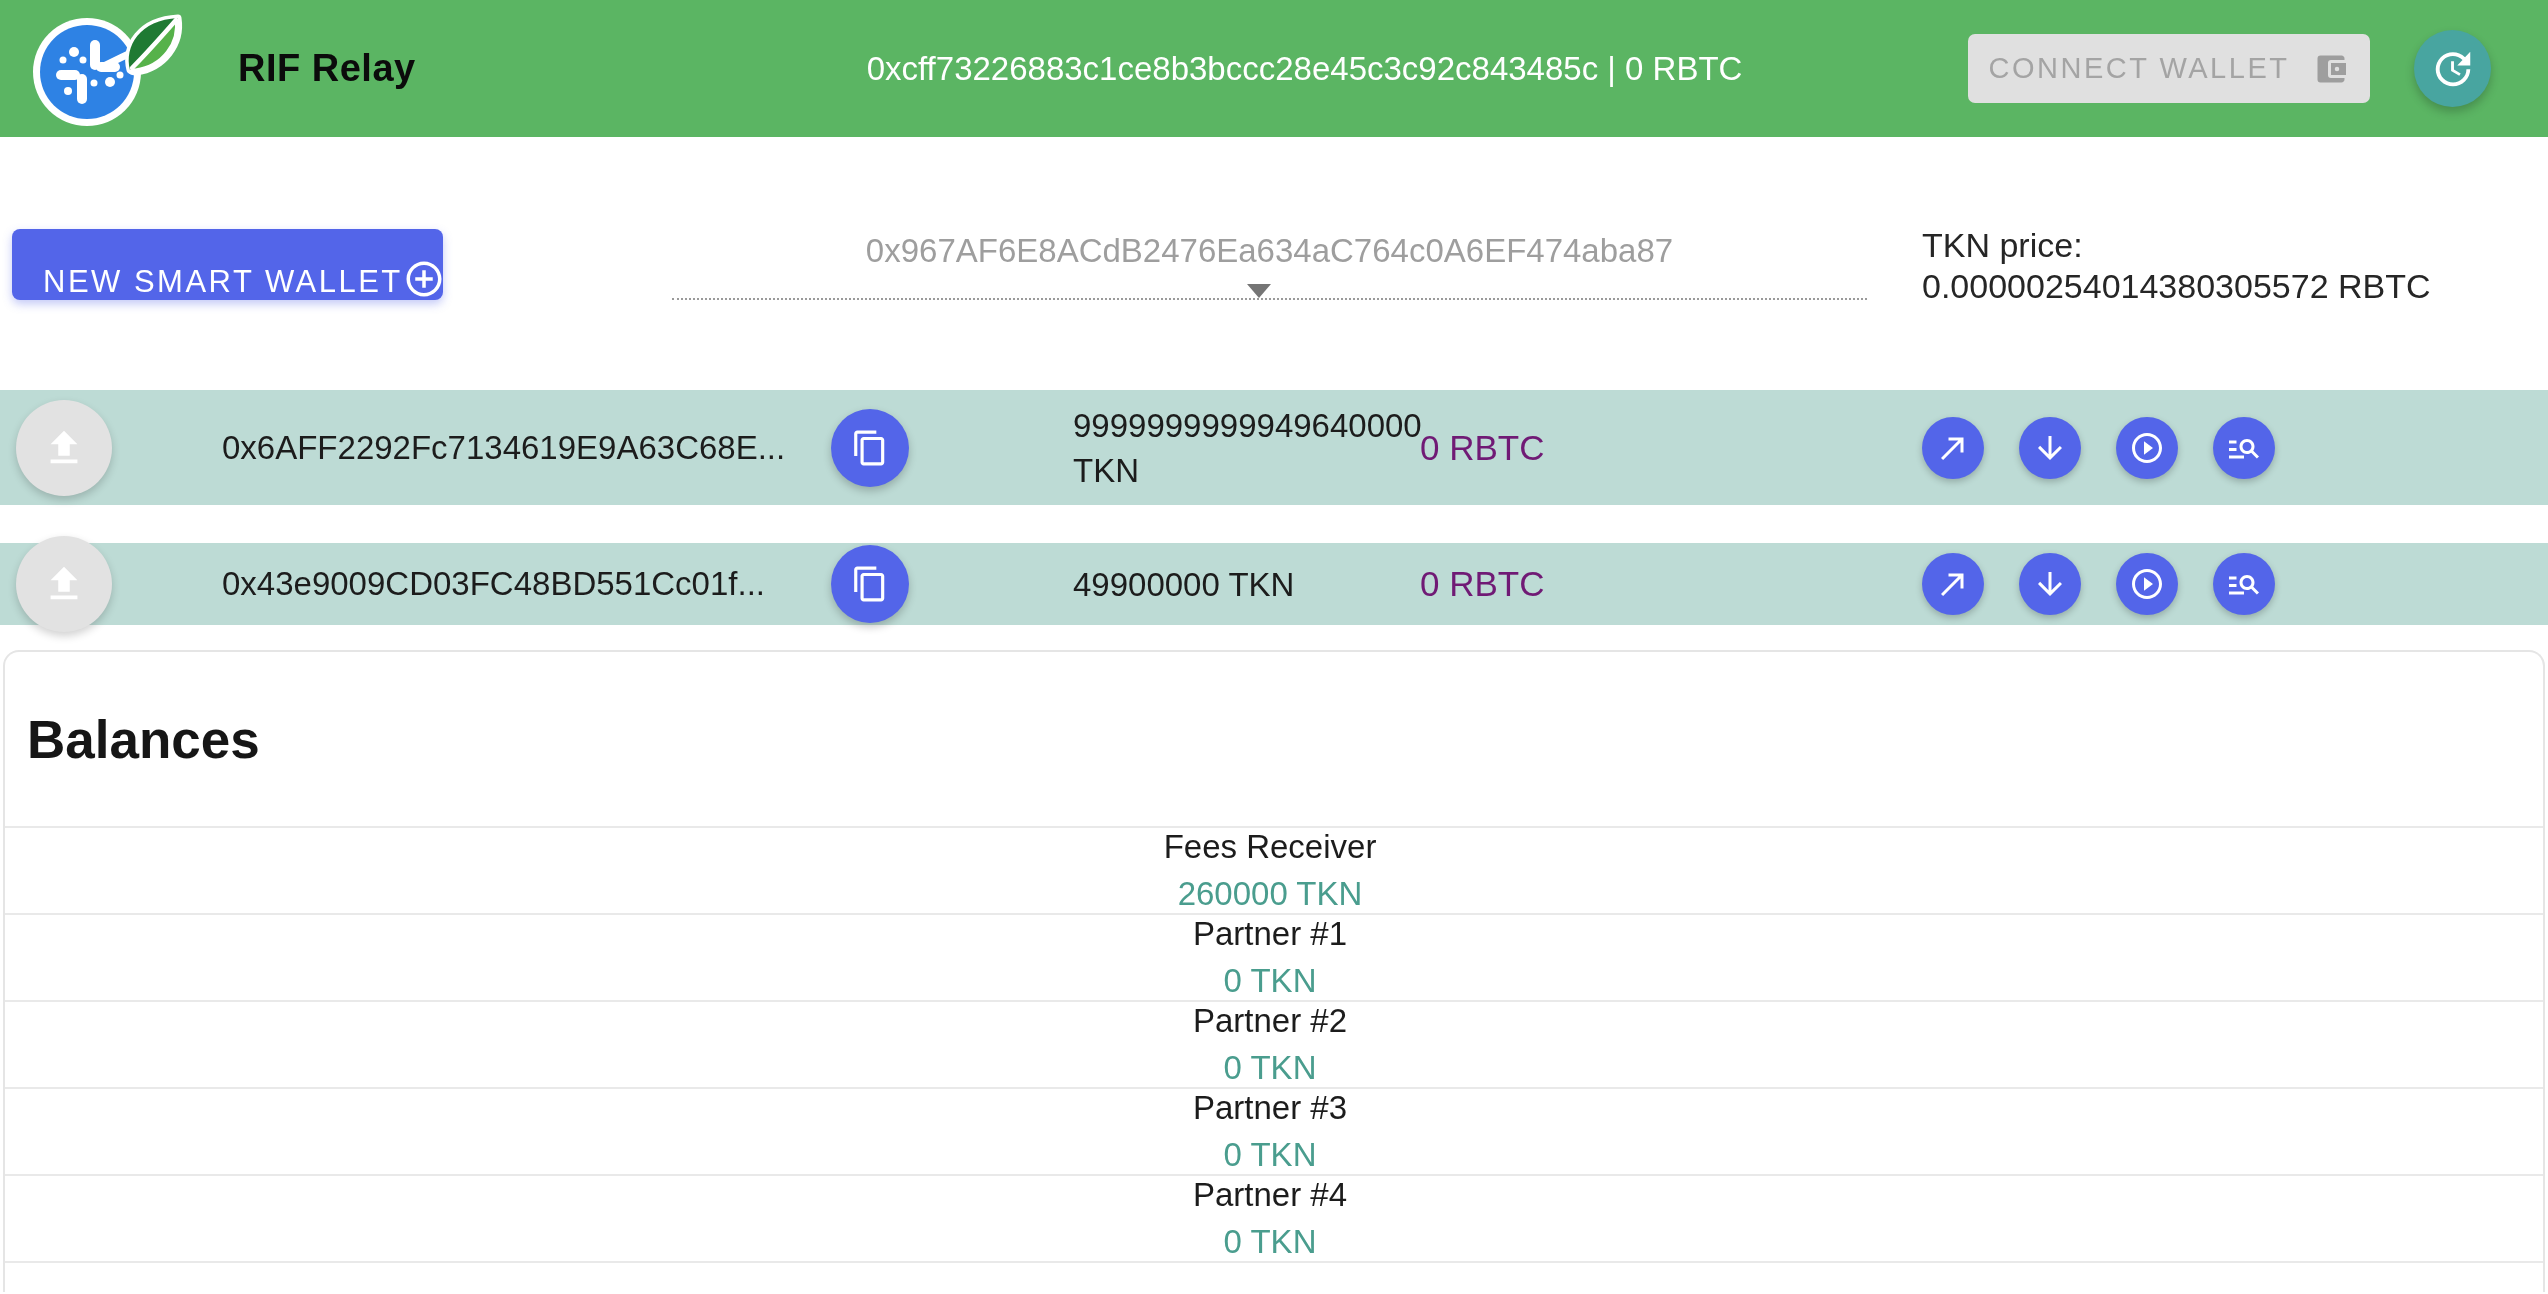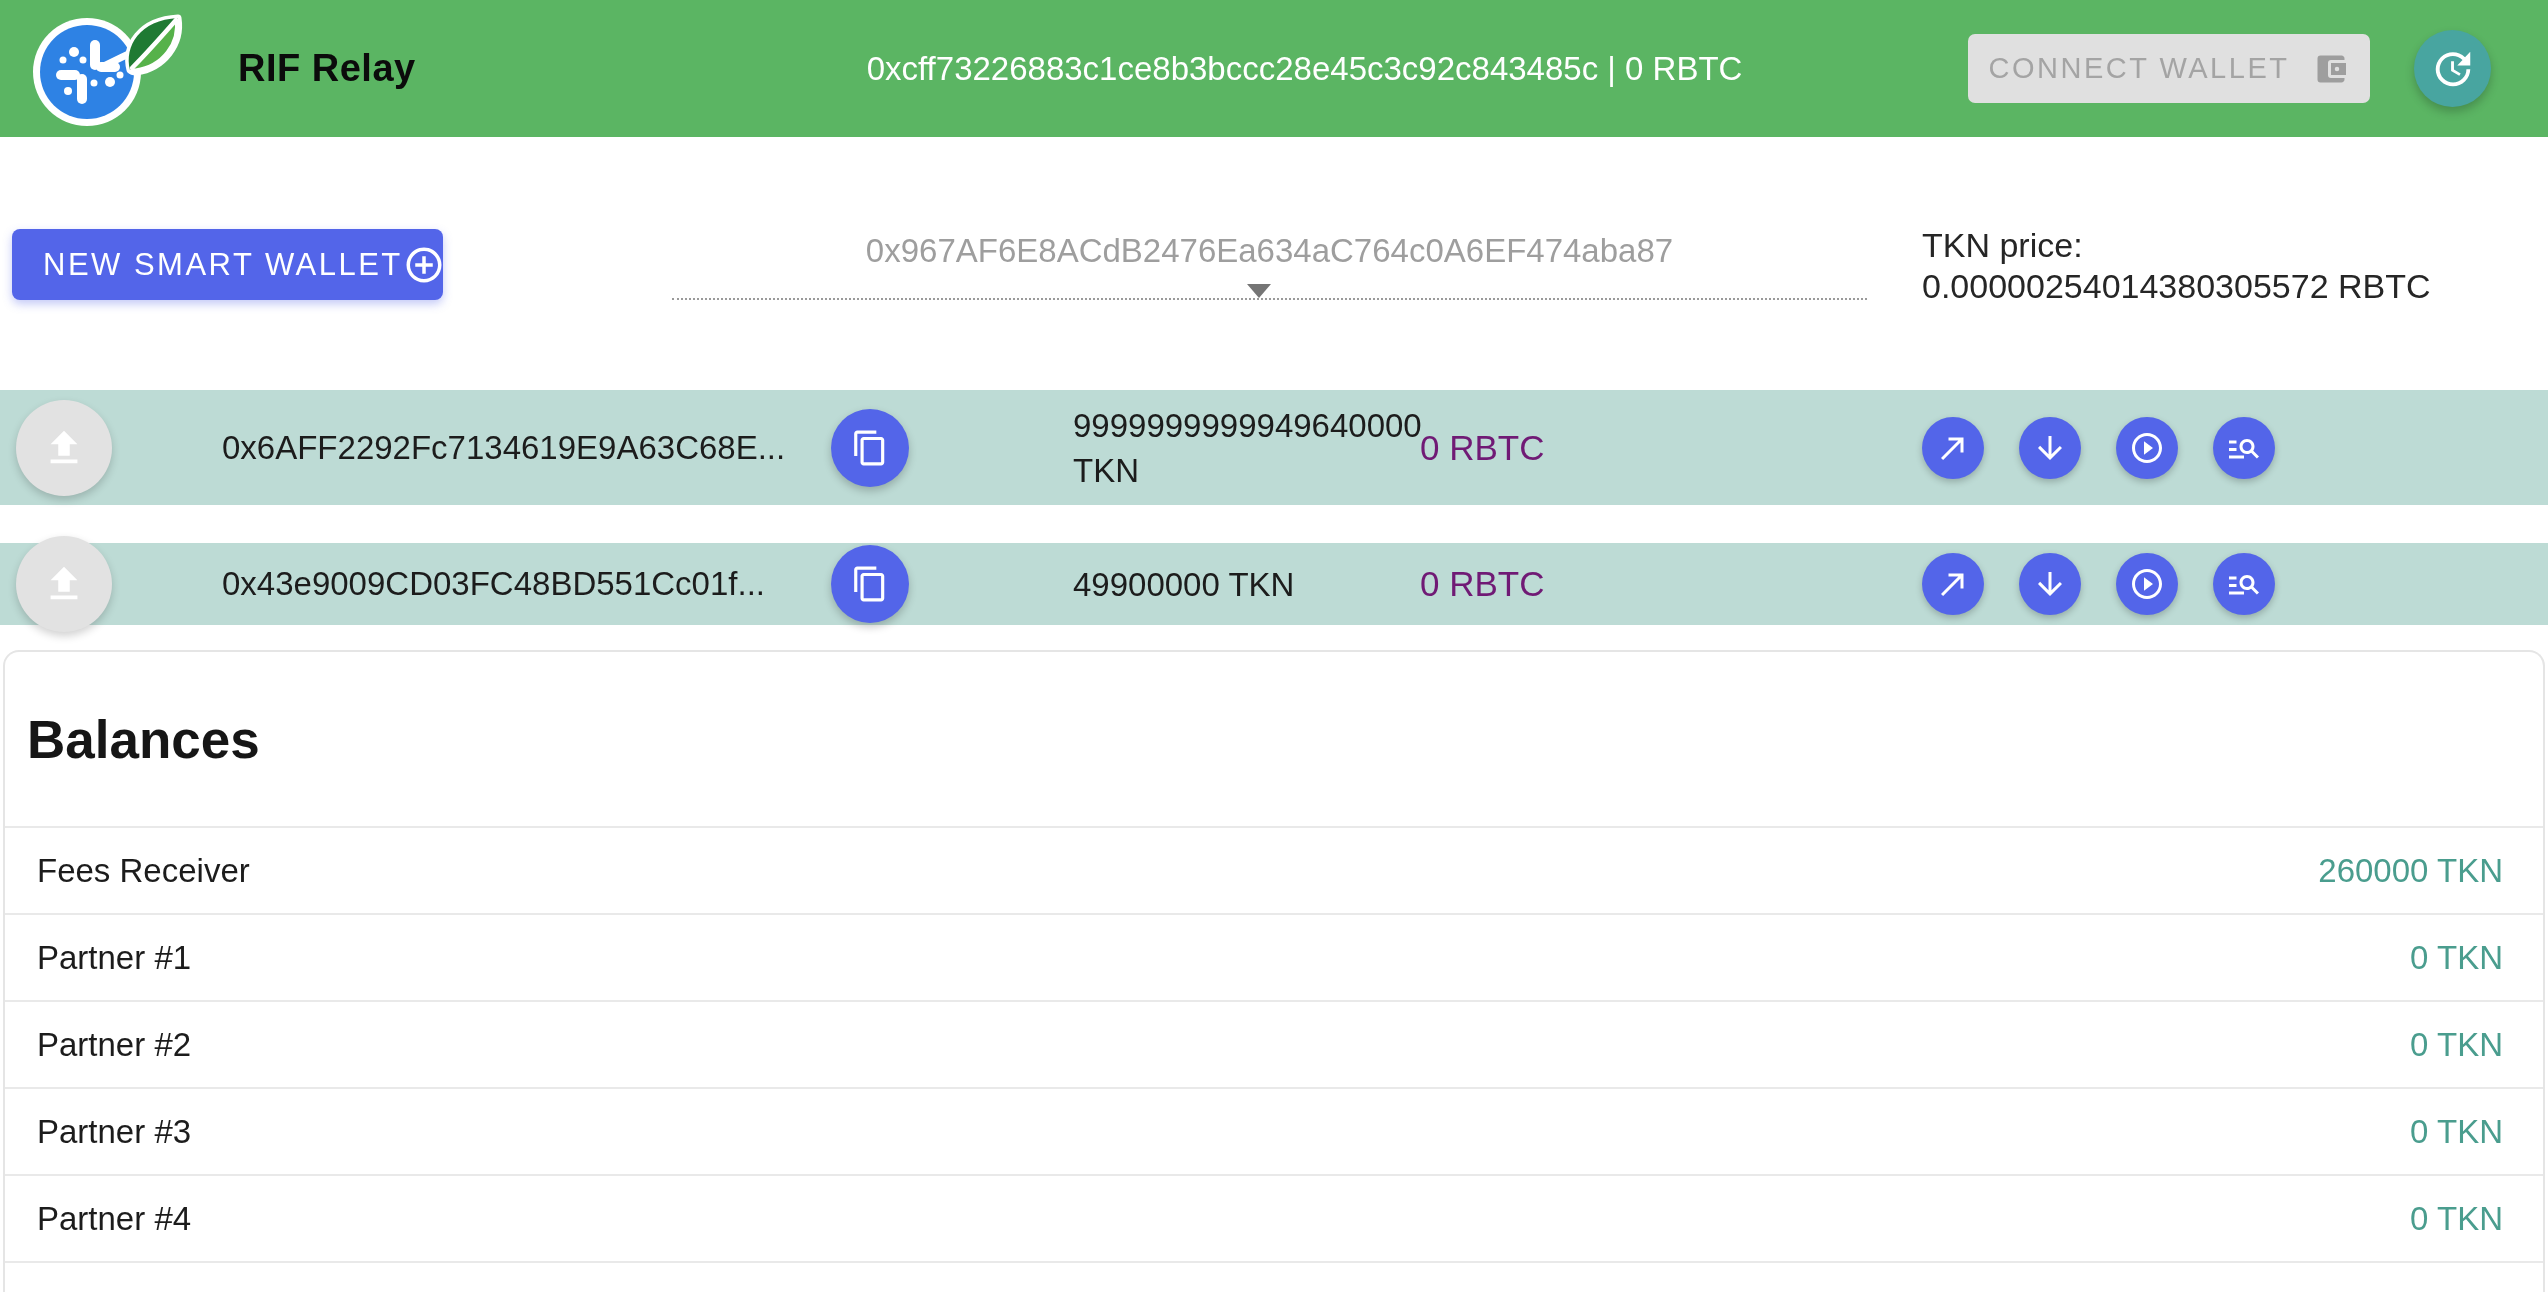--- a/index.html
+++ b/index.html
@@ -20,21 +20,21 @@
     display: flex; align-items: center; justify-content: center; gap: 24px; cursor: default;
     font-family: inherit; }
   .refresh-fab { margin-left: 44px; width: 77px; height: 77px; border-radius: 50%;
     background: #48a5a0; border: none; display: flex; align-items: center; justify-content: center;
     box-shadow: 0 5px 10px rgba(0,0,0,0.22); cursor: pointer; flex: 0 0 auto; }
 
   
   .toolbar { position: relative; height: 166px; background: #fff; }
   .new-wallet-btn { position: absolute; left: 12px; top: 92px; width: 431px; height: 71px;
     background: #5365e9; border: none; border-radius: 8px; color: #ffffff; font-size: 31px;
-    letter-spacing: 2.5px; display: flex; align-items: center; justify-content: space-between;
+    letter-spacing: 2.5px; display: flex; align-items: flex-end; justify-content: space-between;
     padding: 0 22px 0 31px; box-shadow: 0 4px 10px rgba(83,101,233,0.35); cursor: pointer;
     font-family: inherit; white-space: nowrap; }
   .wallet-select { position: absolute; left: 672px; top: 95px; width: 1195px; height: 68px;
     border-bottom: 2px dotted #9a9a9a; display: flex; align-items: center;
     justify-content: space-between; cursor: pointer; flex-direction: column; }
   .wallet-select-value { color: #9e9e9e; font-size: 33px; white-space: nowrap; }
   .caret-down { width: 0; height: 0; border-left: 12px solid transparent;
     border-right: 12px solid transparent; border-top: 14px solid #757575; margin-right: 22px; }
   .token-price { position: absolute; left: 1922px; top: 88px; font-size: 34px;
     line-height: 41px; color: #262626; white-space: nowrap; }
@@ -57,21 +57,21 @@
   .action-fab { width: 62px; height: 62px; border-radius: 50%; background: #5365e9; border: none;
     display: flex; align-items: center; justify-content: center;
     box-shadow: 0 3px 7px rgba(0,0,0,0.22); cursor: pointer; }
 
   
   .balances-card { margin: 25px 3px 0 3px; border: 2px solid #e5e5e5; border-bottom: none;
     border-radius: 16px 16px 0 0; background: #fff; overflow: hidden; }
   .balances-title { height: 174px; display: flex; align-items: center; padding-left: 22px;
     font-size: 53px; color: #161616; }
   .balance-row { height: 87px; border-top: 2px solid #e9e9e9; display: flex;
-    align-items: center; justify-content: space-between; padding: 0 40px 0 32px; }
+    align-items: center; justify-content: space-between; padding: 0 40px 0 32px; flex-direction: column; }
   .balance-label { font-size: 33px; color: #1c1c1c; }
   .balance-value { font-size: 33px; color: #4a9d8e; }
   .balance-row.partial { height: 31px; }
 
   svg { display: block; }
 </style>
 </head>
 <body>
 
 <div class="page">

